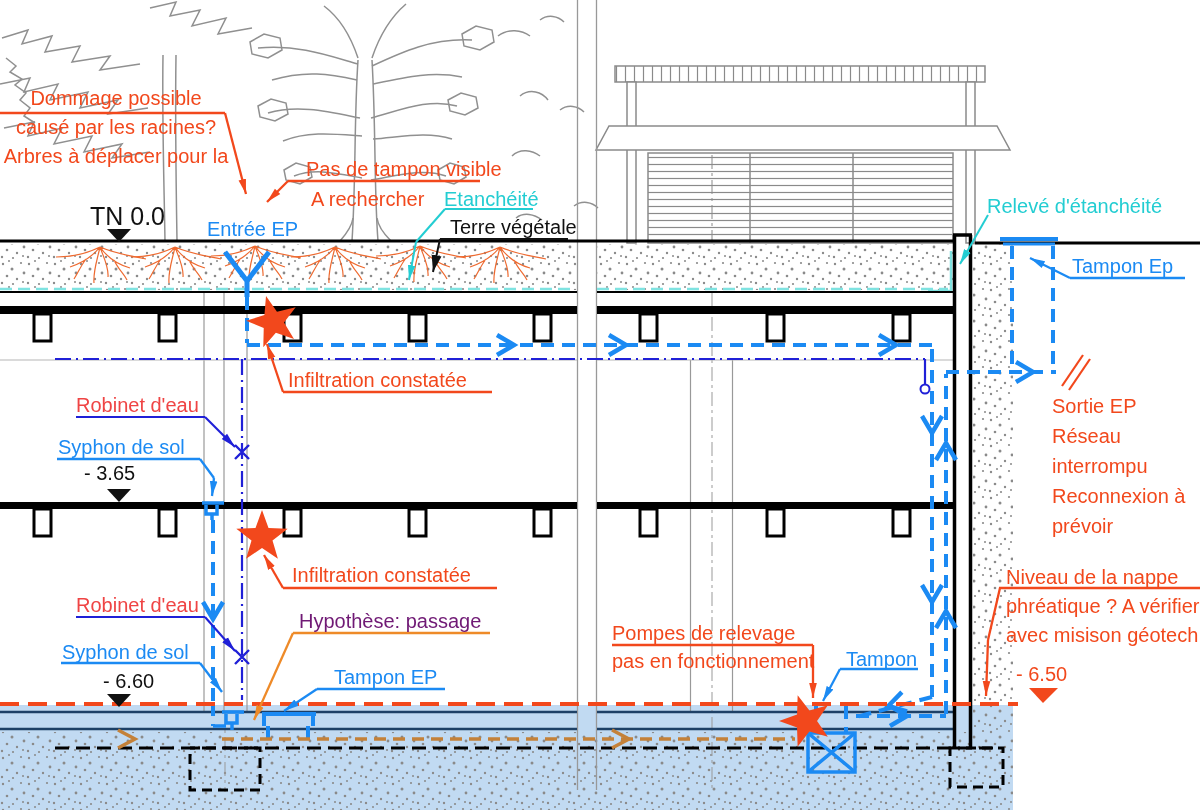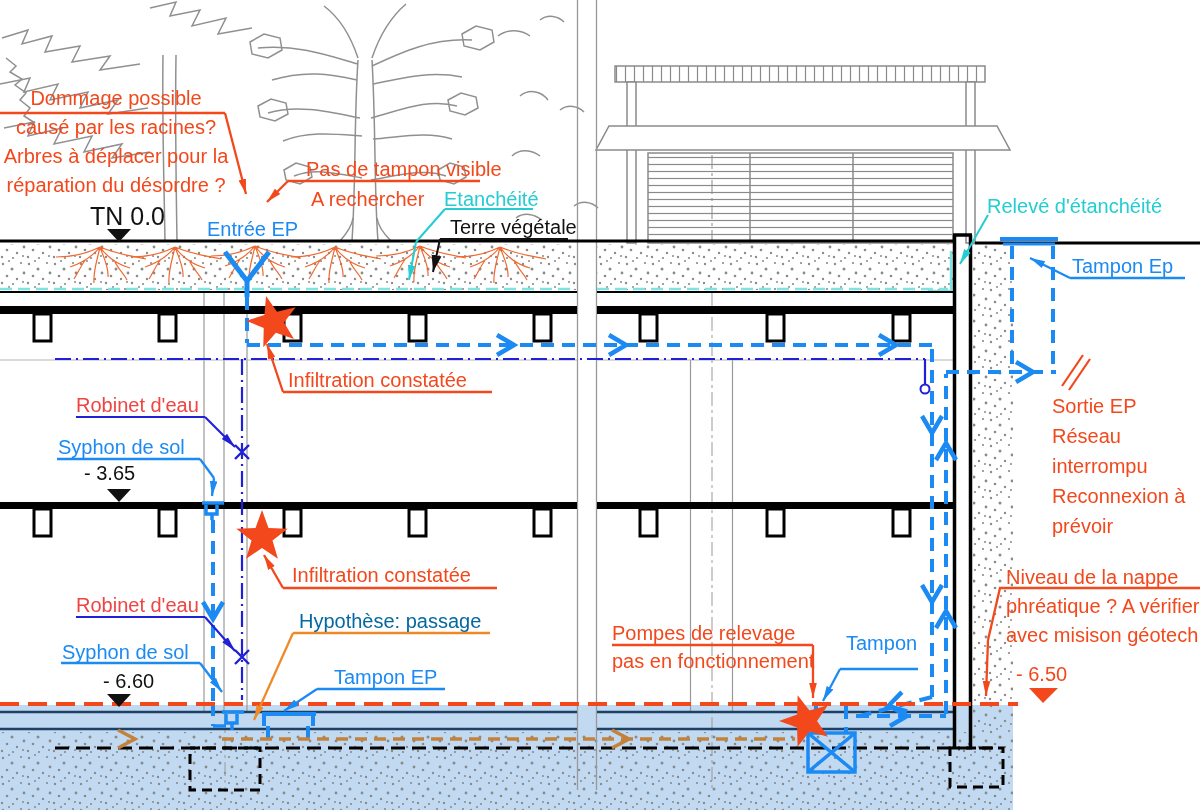--- a/index.html
+++ b/index.html
@@ -1,20 +1,20 @@
 <!DOCTYPE html>
 <html><head>
 <meta charset="utf-8">
 <style>
   html,body{margin:0;padding:0;background:#fff;}
   #canvas{position:relative;width:1200px;height:810px;overflow:hidden;background:#fff;
           font-family:"Liberation Sans",sans-serif;}
   #canvas svg{position:absolute;left:0;top:0;}
   .lbl{position:absolute;font-size:20px;line-height:27px;white-space:nowrap;z-index:5;}
-  .red{color:#f2481c;} .org{color:#0369a1;} .blu{color:#1b8af3;} .nvy{color:#ef4444;}
+  .red{color:#f2481c;} .org{color:#701a75;} .blu{color:#1b8af3;} .nvy{color:#ef4444;}
   .cyn{color:#23cdd2;} .blk{color:#111;}
   .ctr{text-align:center;white-space:normal;}
 </style>
 </head>
 <body>
 
 <div id="canvas">
 
 <svg width="1200" height="810" viewBox="0 0 1200 810">
   <defs>
@@ -327,21 +327,20 @@
       <line x1="76" y1="617" x2="205" y2="617"></line>
       <line x1="205" y1="617" x2="235" y2="651" marker-end="url(#ar-nvy)"></line>
     </g>
   </g>
 </svg>
 
 <div class="lbl red ctr" style="left:0;top:84px;width:232px;line-height:29px;">
   <div>Dommage possible</div>
   <div>causé par les racines?</div>
   <div>Arbres à  déplacer pour la</div>
-  <div>réparation du désordre ?</div>
 </div>
 <div class="lbl red" style="left:290px;top:154px;line-height:30px;margin-left:16px;">
   <div>Pas de tampon visible</div>
   <div style="padding-left:5px;">A rechercher</div>
 </div>
 <div class="lbl blu" style="left:207px;top:216px;">Entrée EP</div>
 <div class="lbl cyn" style="left:444px;top:186px;">Etanchéité</div>
 <div class="lbl blk" style="left:450px;top:214px;">Terre végétale</div>
 <div class="lbl blk" style="left:90px;top:203px;font-size:25px;">TN 0.0</div>
 <div class="lbl cyn" style="left:987px;top:193px;">Relevé d'étanchéité</div>
@@ -362,21 +361,21 @@
 <div class="lbl blk" style="left:84px;top:460px;">- 3.65</div>
 <div class="lbl blk" style="left:103px;top:668px;">- 6.60</div>
 <div class="lbl org" style="left:299px;top:607px;line-height:28px;">
   <div>Hypothèse: passage</div>
 </div>
 <div class="lbl blu" style="left:334px;top:664px;">Tampon EP</div>
 <div class="lbl red" style="left:612px;top:619px;line-height:28px;">
   <div>Pompes de relevage</div>
   <div>pas en fonctionnement</div>
 </div>
-<div class="lbl blu" style="left:846px;top:630px;text-align:right;">Tampon</div>
+<div class="lbl blu" style="left:846px;top:646px;text-align:right;">Tampon</div>
 <div class="lbl red" style="left:1006px;top:563px;line-height:29px;">
   <div>Niveau de la nappe</div>
   <div>phréatique ? A vérifier</div>
   <div>avec misison géotech.</div>
 </div>
 <div class="lbl red" style="left:1016px;top:661px;">- 6.50</div>
 
 </div>
 
 </body></html>

